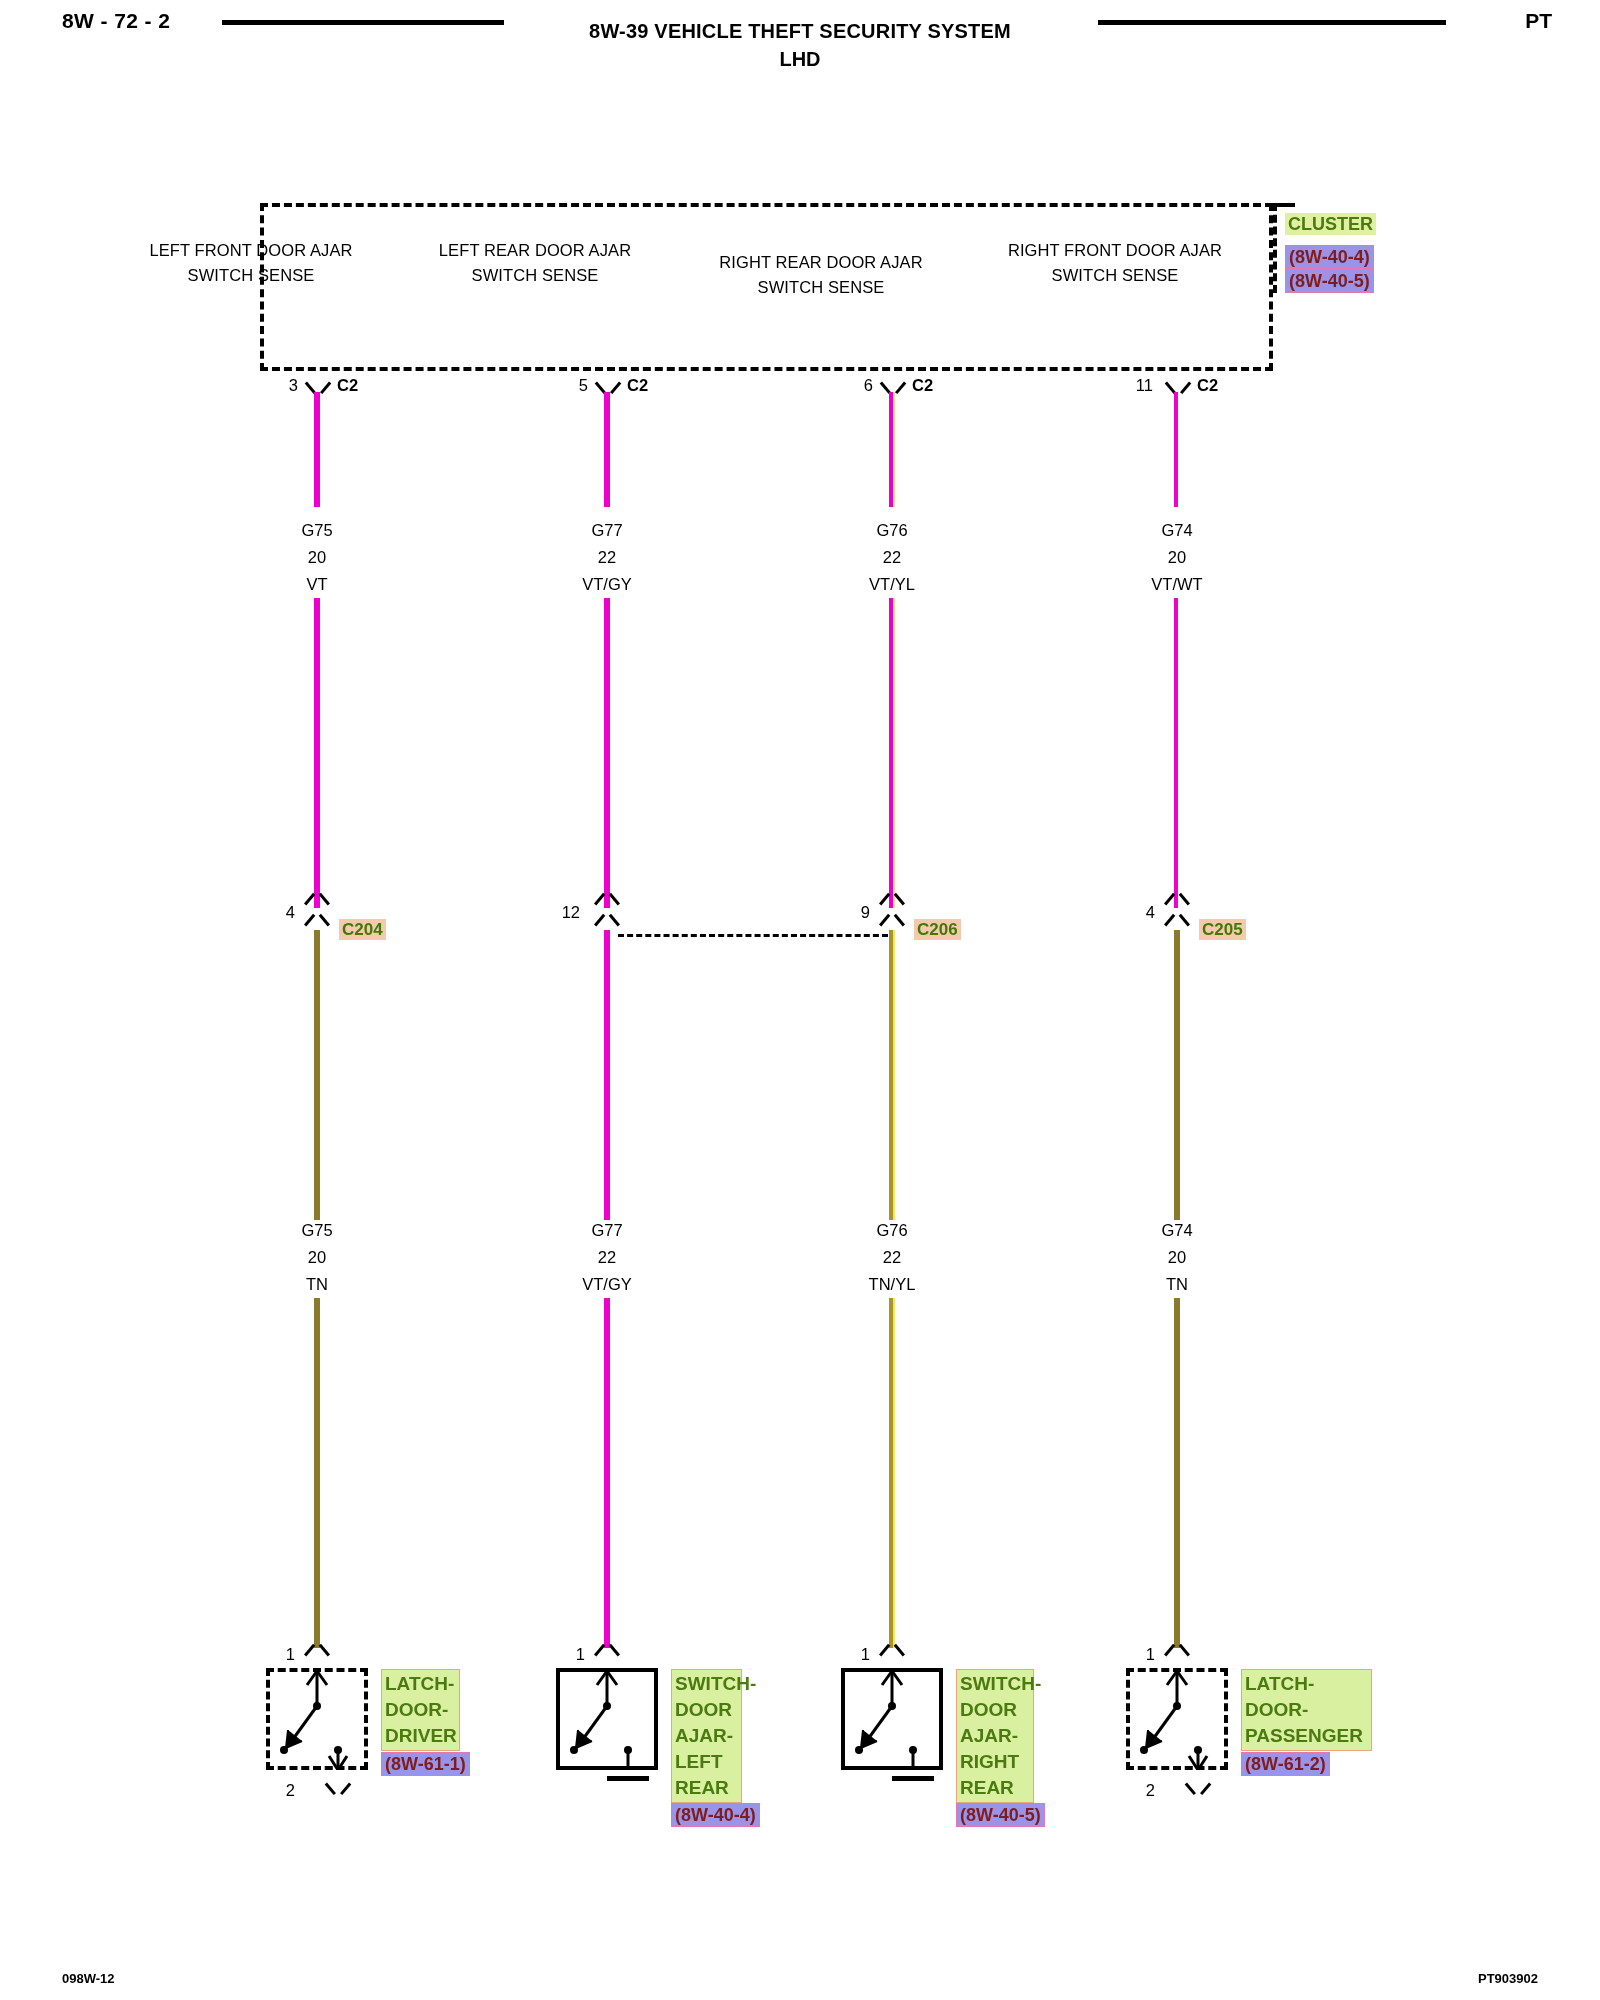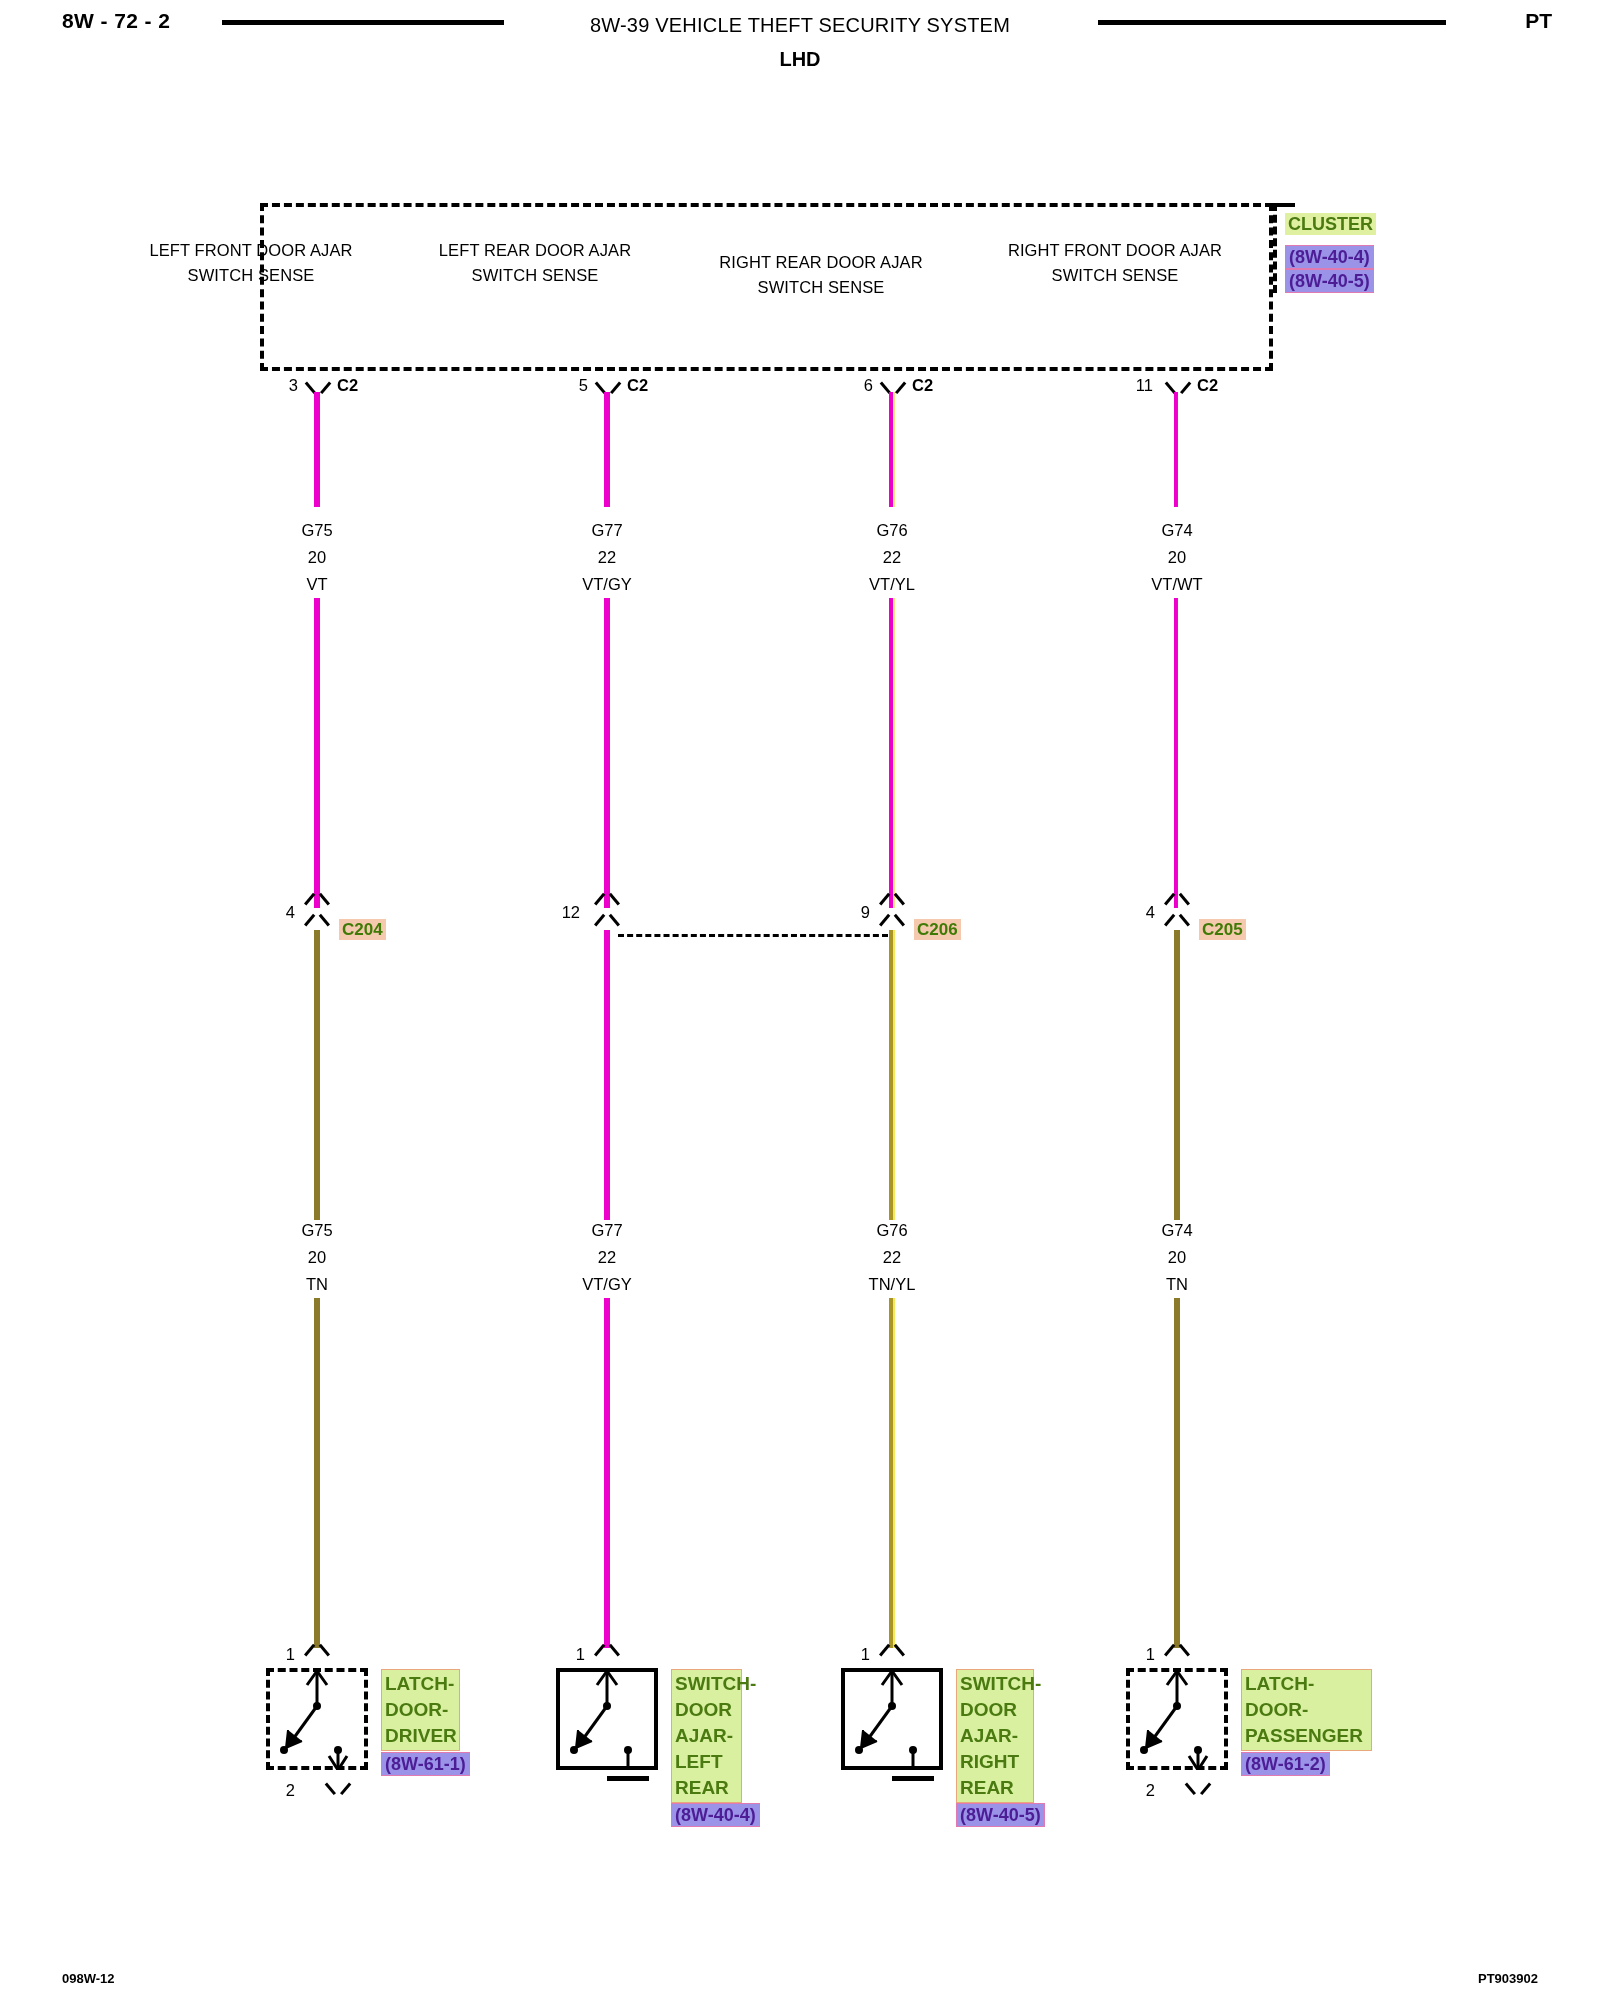--- a/index.html
+++ b/index.html
@@ -33,25 +33,25 @@
   }
   .hdr-right {
     position: absolute;
     right: 48px; top: 9px;
     font-size: 21px;
     font-weight: bold;
     white-space: nowrap;
   }
   .hdr-title {
     position: absolute;
-    left: 0; top: 14px;
+    left: 0; top: 20px;
     width: 1600px;
     text-align: center;
     font-size: 20px;
-    font-weight: normal;
+    font-weight: bold;
     letter-spacing: 0.2px;
   }
   .hdr-sub {
     position: absolute;
     left: 0; top: 48px;
     width: 1600px;
     text-align: center;
     font-size: 20px;
     font-weight: bold;
   }
@@ -206,21 +206,21 @@
     font-size: 19px;
     line-height: 26px;
     padding: 1px 3px;
     white-space: pre-line;
     box-sizing: border-box;
   }
   .lbl-purple {
     position: absolute;
     background: #9a93e8;
     border: 1px solid #e07ab0;
-    color: #4c1d95;
+    color: #7f1d1d;
     font-weight: bold;
     font-size: 18px;
     line-height: 22px;
     padding: 0px 3px;
     white-space: nowrap;
     box-sizing: border-box;
   }
   .lbl-conn {
     position: absolute;
     background: #f5c9ad;

